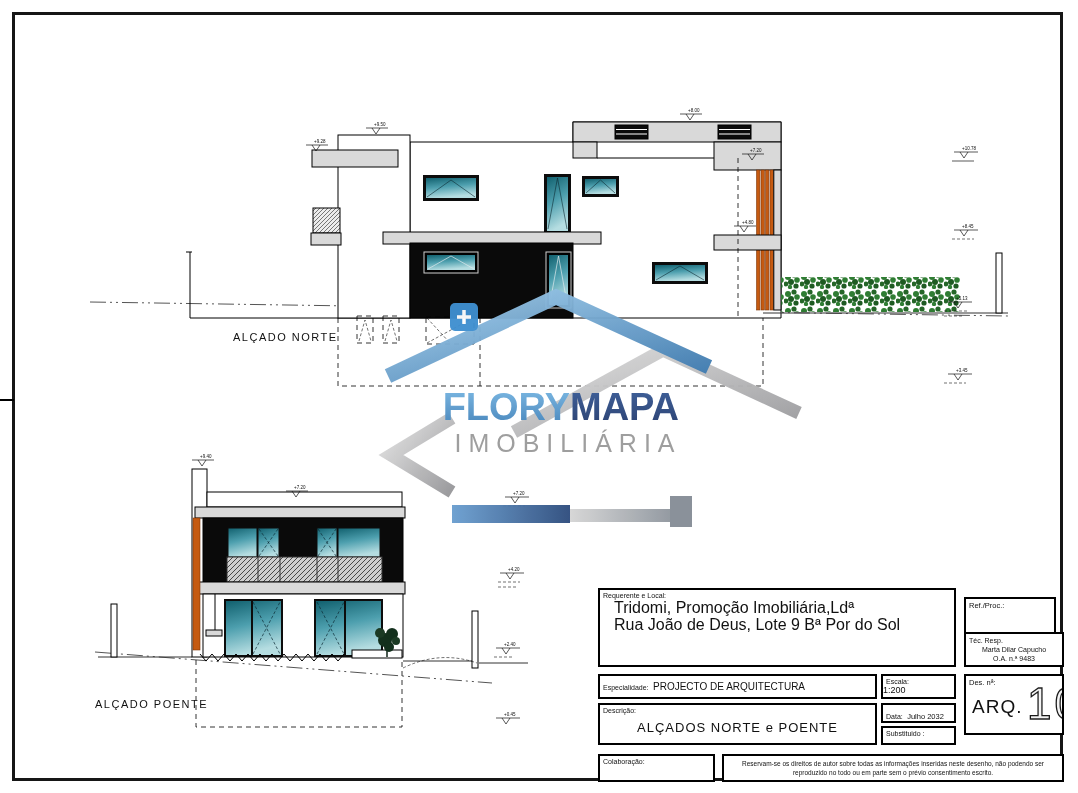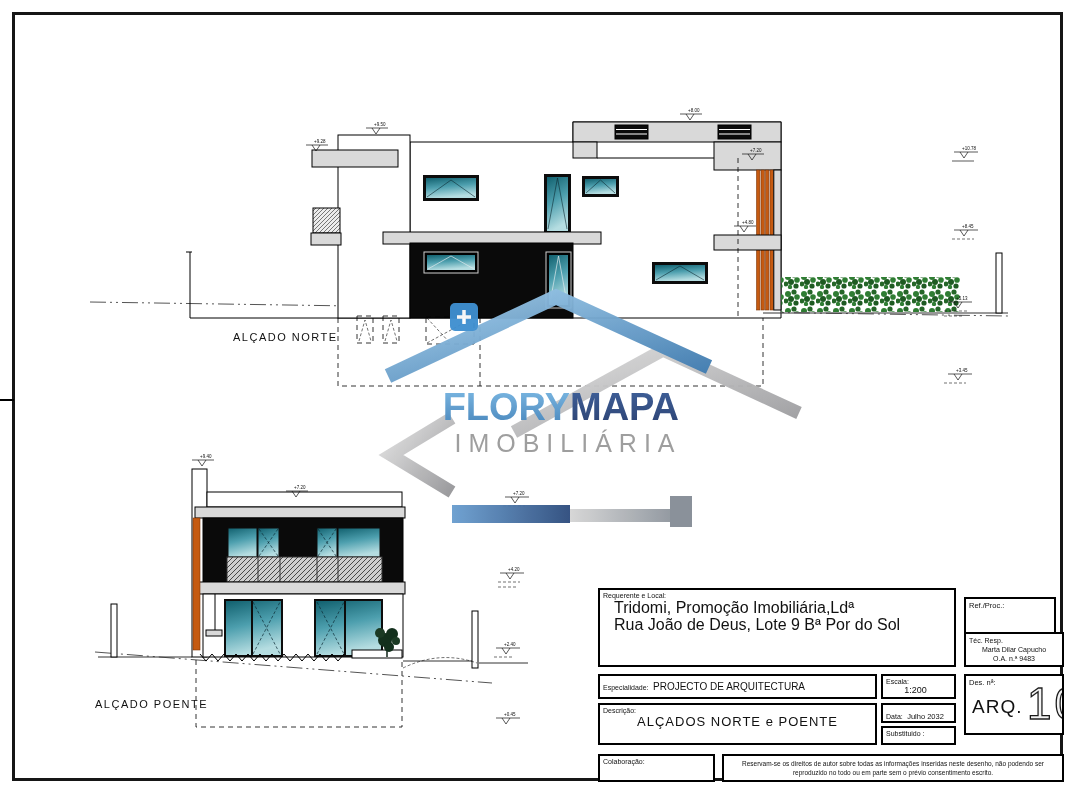--- a/index.html
+++ b/index.html
@@ -23,22 +23,22 @@
   .mkd{stroke:#111;stroke-width:.6;fill:none;stroke-dasharray:3 2}
   .lt{font-size:4.5px;fill:#111}
   .elab{font-size:11px;fill:#111;letter-spacing:1.5px}
   .glassf{fill:url(#glass)}
   
   .tb{position:absolute;left:598px;top:588px;width:466px;height:196px;z-index:3}
   .bx{position:absolute;border:2px solid #000;box-sizing:border-box;background:#fff;overflow:hidden}
   .lab{font-size:7px;padding:2px 0 0 3px}
   .req-lines{font-size:16px;line-height:17px;padding-left:14px}
   .esp-val{font-size:10px;display:inline}
-  .esc-val{font-size:9px;text-align:center;padding-right:6px}
-  .desc-val{font-size:13px;text-align:center;letter-spacing:1px;}
+  .esc-val{font-size:9px;text-align:left;padding-right:6px}
+  .desc-val{font-size:13px;text-align:center;letter-spacing:1px;margin-top:6px}
   .tec{font-size:7px;line-height:9px}
   .arqrow{position:absolute;left:6px;bottom:4px;white-space:nowrap}
   .arq{font-size:19px;letter-spacing:1px}
   .bignum{font-size:44px;font-weight:400;color:#f4f4f4;-webkit-text-stroke:1.3px #1a1a1a;letter-spacing:3px;vertical-align:-6px}
   .rights{font-size:6.5px;line-height:1.45;text-align:center;padding:3px 8px}
   .cval{font-size:8px;text-align:center;margin-top:18px}
 </style>
 </head>
 <body>
 

